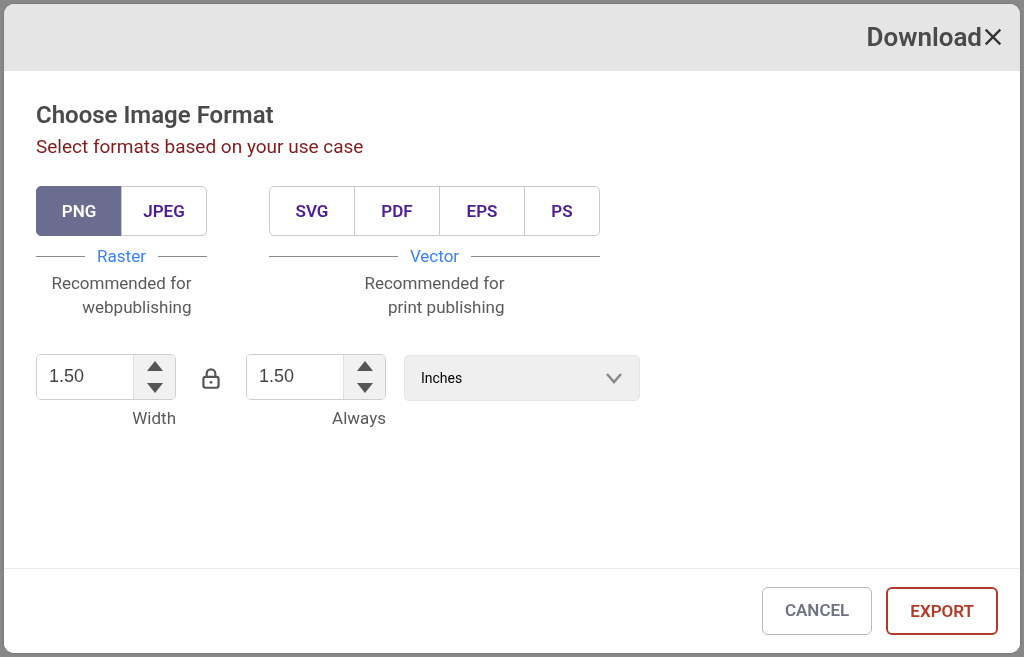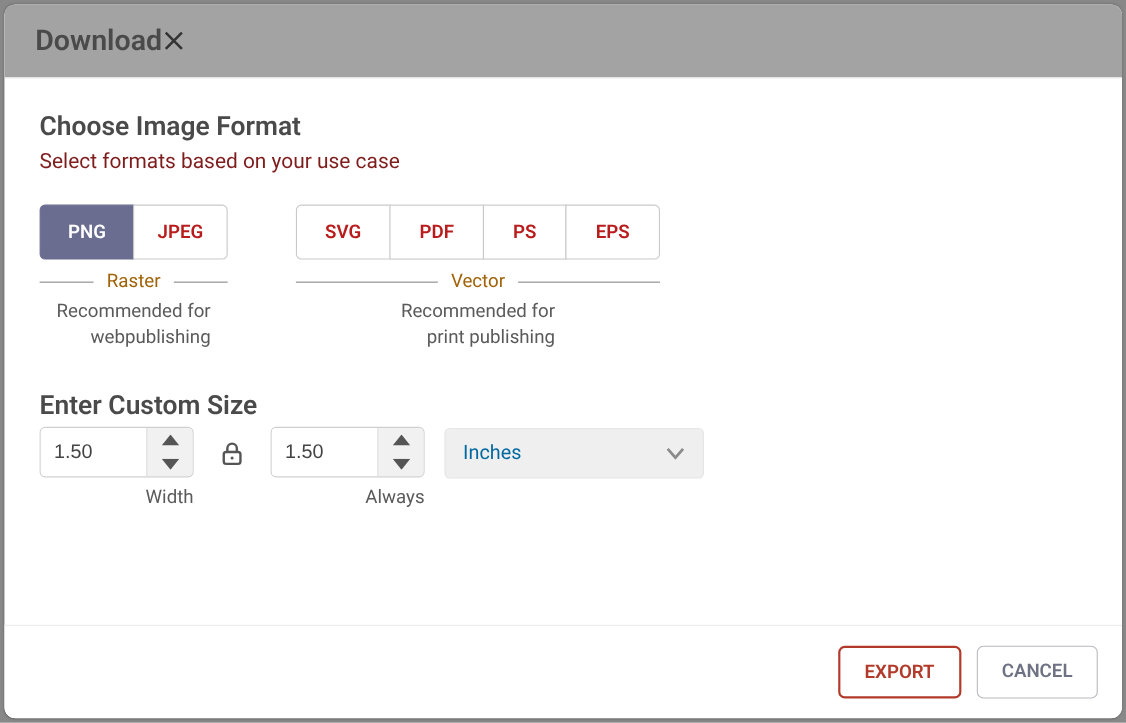--- a/index.html
+++ b/index.html
@@ -19,24 +19,24 @@
       width: 1016px;
       height: 649px;
       margin: 4px;
       border-radius: 10px;
       display: flex;
       flex-direction: column;
       overflow: hidden;
       box-shadow: 0 0 2px rgba(0,0,0,0.3);
     }
     .dialog-header {
-      background: #a3a3a3;
-      padding: 18px 28px;
-      display: flex;
-      justify-content: flex-start;
+      background: #e5e5e5;
+      padding: 18px 16px;
+      display: flex;
+      justify-content: flex-end;
       align-items: center;
       border-bottom: 1px solid #e5e5e5;
     }
     .dialog-title {
       font-size: 26px;
       font-weight: 600;
       color: #4a4a4a;
     }
     .close-btn {
       cursor: pointer;
@@ -76,21 +76,21 @@
       display: flex;
       flex-direction: column;
       align-items: center;
     }
     .format-buttons {
       display: flex;
     }
     .format-btn {
       border: 1px solid #c9c9c9;
       background: #fff;
-      color: #b91c1c;
+      color: #4c1d95;
       font-size: 17px;
       font-weight: 600;
       height: 50px;
       width: 86px;
       display: flex;
       align-items: center;
       justify-content: center;
       cursor: pointer;
       margin-left: -1px;
     }
@@ -116,21 +116,21 @@
       align-items: center;
       width: 100%;
       margin-top: 10px;
     }
     .group-label-row .line {
       flex: 1;
       height: 1px;
       background: #8a8a8a;
     }
     .group-label {
-      color: #a16207;
+      color: #3b82f6;
       font-size: 17px;
       padding: 0 12px;
     }
     .group-rec {
       color: #5a5a5a;
       font-size: 17px;
       text-align: right;
       margin-top: 6px;
       line-height: 1.4;
     }
@@ -212,22 +212,22 @@
       background: #efefef;
       border: 1px solid #e5e5e5;
       border-radius: 5px;
       height: 46px;
       width: 236px;
       padding: 0 16px;
       cursor: pointer;
       margin-bottom: 26px;
     }
     .unit-text {
-      color: #0369a1;
-      font-size: 18px;
+      color: #000000;
+      font-size: 14px;
     }
     .unit-select svg {
       width: 18px;
       height: 12px;
       stroke: #8a8a8a;
       stroke-width: 2.5;
       fill: none;
     }
     .tip {
       margin-top: 36px;
@@ -292,37 +292,36 @@
         </div>
         <div class="group-rec">
           <span>Recommended for<br>webpublishing</span>
         </div>
       </div>
 
       <div class="format-group">
         <div class="format-buttons">
           <div class="format-btn">SVG</div>
           <div class="format-btn">PDF</div>
+          <div class="format-btn">EPS</div>
           <div class="format-btn narrow">PS</div>
-          <div class="format-btn">EPS</div>
         </div>
         <div class="group-label-row">
           <div class="line"></div>
           <div class="group-label">Vector</div>
           <div class="line"></div>
         </div>
         <div class="group-rec">
           <span>Recommended for<br>print publishing</span>
         </div>
       </div>
 
     </div>
 
     <div class="size-section">
-      <div class="section-title">Enter Custom Size</div>
 
       <div class="size-controls">
 
         <div class="size-field">
           <div class="spinner">
             <input type="text" value="1.50" style="">
             <div class="spinner-btns">
               <div class="sp-btn">
                 <svg viewBox="0 0 16 10">
                     <polygon points="8,0 16,10 0,10"></polygon>
@@ -372,17 +371,17 @@
             </svg>
         </div>
 
       </div>
     </div>
 
 
   </div>
 
   <div class="dialog-footer">
+    <div class="footer-btn cancel">CANCEL</div>
     <div class="footer-btn export">EXPORT</div>
-    <div class="footer-btn cancel">CANCEL</div>
   </div>
 
 </div>
 
 </body></html>

